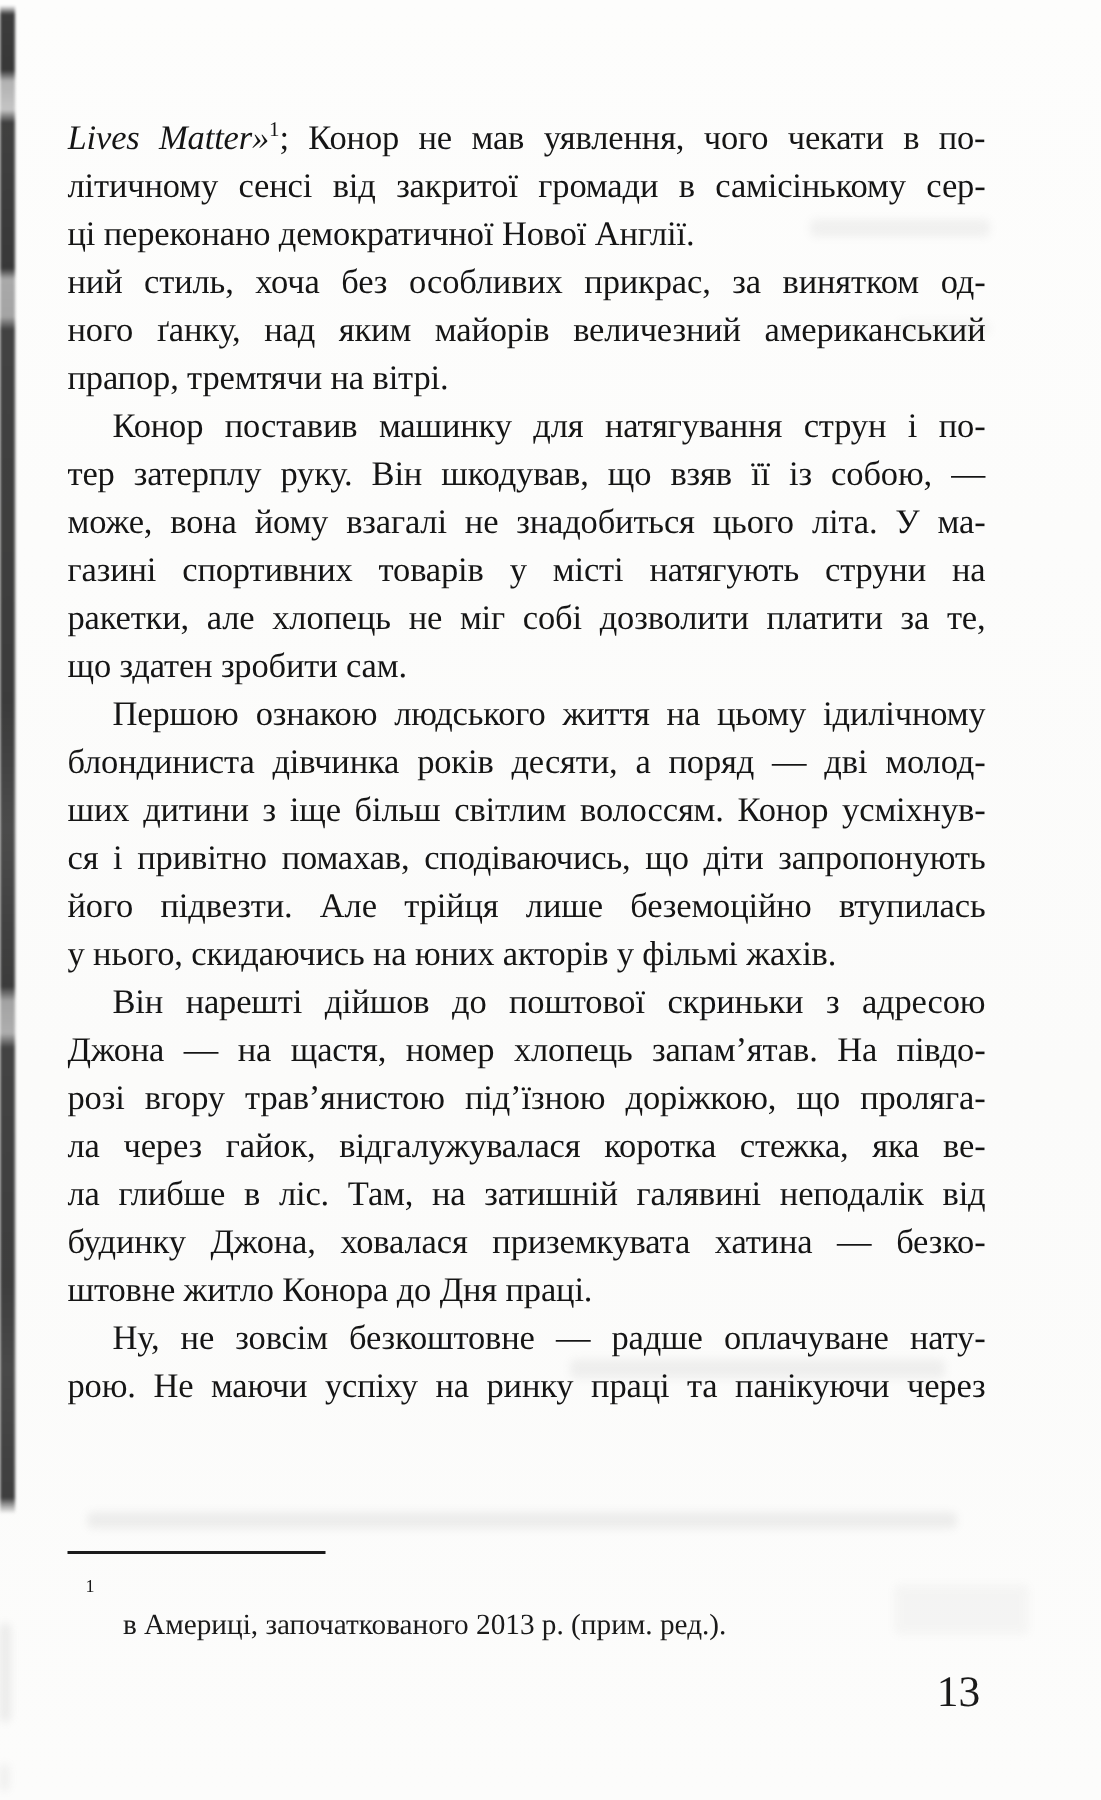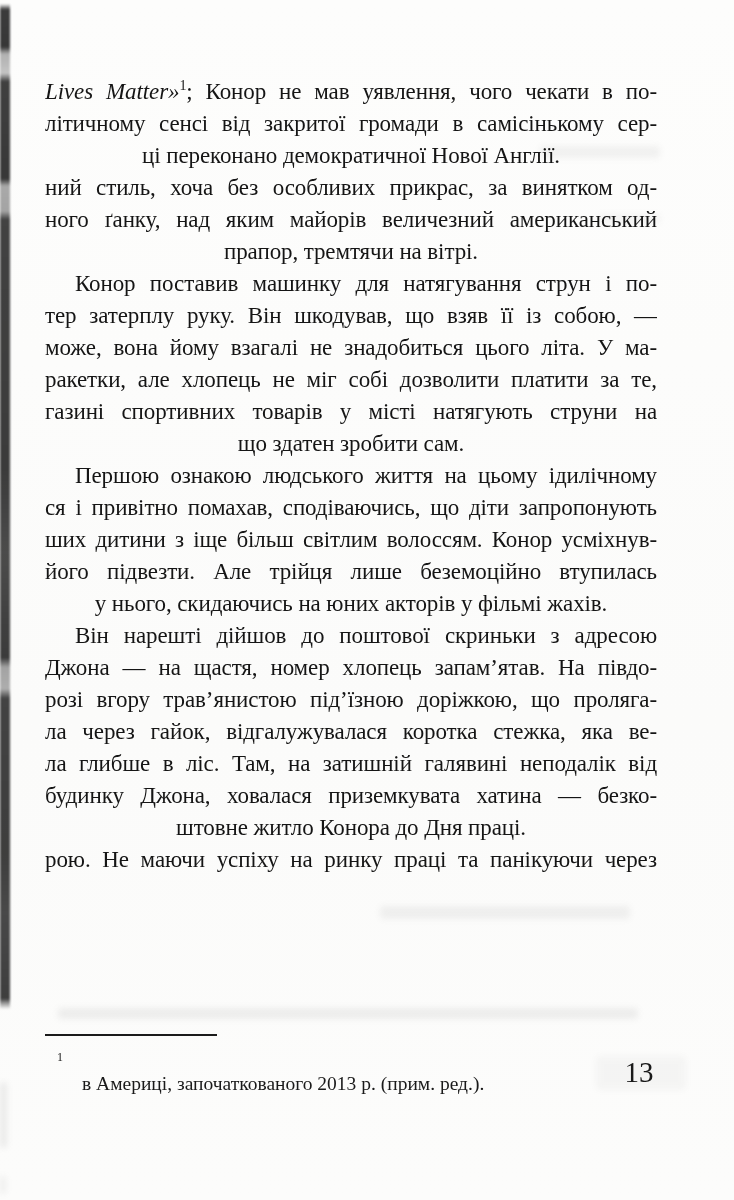--- a/index.html
+++ b/index.html
@@ -50,38 +50,38 @@
 
   
   .text-block {
     position:absolute; left:45px; top:76px; width:612px;
     font-size:23px; line-height:32px; letter-spacing:-0.1px;
     color:#151515;
   }
   .ln { height:32px; overflow:hidden; white-space:normal; }
   .ln.just { text-align:justify; }
   .ln.just::after { content:""; display:inline-block; width:100%; height:0; }
-  .ln.last { text-align:center; }
+  .ln.last { text-align:left; }
   .ln.indent { text-indent:30px; }
   .ln em { font-style:italic; }
   sup.bsup { font-size:14px; line-height:0; vertical-align:super; }
 
   
   .footnote { position:absolute; left:45px; top:1034px; width:612px; }
   .fn-rule { width:172px; height:2px; background:#1b1b1b; margin-bottom:12px; }
   .fn-text { font-size:19.5px; line-height:24px; color:#1a1a1a; }
   .fn-line { position:relative; height:24px; overflow:hidden; padding-left:37px; }
   .fn-line.just { text-align:justify; }
   .fn-line.just::after { content:""; display:inline-block; width:100%; height:0; }
   .fn-line.last { text-align:left; }
   sup.fn-marker { position:absolute; left:12px; top:3px; font-size:12px; line-height:1; }
 
   
   .folio {
-    position:absolute; left:615px; top:1056px; width:48px;
+    position:absolute; left:615px; top:1112px; width:48px;
     text-align:center; font-size:29px; color:#1a1a1a;
   }
 </style>
 </head>
 <body>
 
 <div class="page">
 
   <div class="gutter"></div>
 
@@ -96,35 +96,37 @@
   <div class="text-block" id="body-lines">
       <div class="ln just"><em>Lives Matter»</em><sup class="bsup">1</sup><span>; Конор не мав уявлення, чого чекати в по-</span></div>
       <div class="ln just"><span>літичному сенсі від закритої громади в самісінькому сер-</span></div>
       <div class="ln last"><span>ці переконано демократичної Нової Англії.</span></div>
       <div class="ln just"><span>ний стиль, хоча без особливих прикрас, за винятком од-</span></div>
       <div class="ln just"><span>ного ґанку, над яким майорів величезний американський</span></div>
       <div class="ln last"><span>прапор, тремтячи на вітрі.</span></div>
       <div class="ln just indent"><span>Конор поставив машинку для натягування струн і по-</span></div>
       <div class="ln just"><span>тер затерплу руку. Він шкодував, що взяв її із собою, —</span></div>
       <div class="ln just"><span>може, вона йому взагалі не знадобиться цього літа. У ма-</span></div>
+      <div class="ln just"><span>газині спортивних товарів у місті натягують струни на</span></div>
       <div class="ln just"><span>ракетки, але хлопець не міг собі дозволити платити за те,</span></div>
-      <div class="ln just"><span>газині спортивних товарів у місті натягують струни на</span></div>
       <div class="ln last"><span>що здатен зробити сам.</span></div>
       <div class="ln just indent"><span>Першою ознакою людського життя на цьому ідилічному</span></div>
+      <div class="ln just"><span>блондиниста дівчинка років десяти, а поряд — дві молод-</span></div>
+      <div class="ln just"><span>ших дитини з іще більш світлим волоссям. Конор усміхнув-</span></div>
       <div class="ln just"><span>ся і привітно помахав, сподіваючись, що діти запропонують</span></div>
-      <div class="ln just"><span>ших дитини з іще більш світлим волоссям. Конор усміхнув-</span></div>
       <div class="ln just"><span>його підвезти. Але трійця лише беземоційно втупилась</span></div>
       <div class="ln last"><span>у нього, скидаючись на юних акторів у фільмі жахів.</span></div>
       <div class="ln just indent"><span>Він нарешті дійшов до поштової скриньки з адресою</span></div>
       <div class="ln just"><span>Джона — на щастя, номер хлопець запам’ятав. На півдо-</span></div>
       <div class="ln just"><span>розі вгору трав’янистою під’їзною доріжкою, що проляга-</span></div>
       <div class="ln just"><span>ла через гайок, відгалужувалася коротка стежка, яка ве-</span></div>
       <div class="ln just"><span>ла глибше в ліс. Там, на затишній галявині неподалік від</span></div>
       <div class="ln just"><span>будинку Джона, ховалася приземкувата хатина — безко-</span></div>
       <div class="ln last"><span>штовне житло Конора до Дня праці.</span></div>
+      <div class="ln just indent"><span>Ну, не зовсім безкоштовне — радше оплачуване нату-</span></div>
       <div class="ln just"><span>рою. Не маючи успіху на ринку праці та панікуючи через</span></div>
     </div>
 
   <div class="footnote">
     <div class="fn-rule"></div>
     <div class="fn-text" id="fn-lines">
         <div class="fn-line just"><sup class="fn-marker">1</sup></div>
         <div class="fn-line last"><span>в Америці, започаткованого 2013 р. (прим. ред.).</span></div>
       </div>
   </div>

